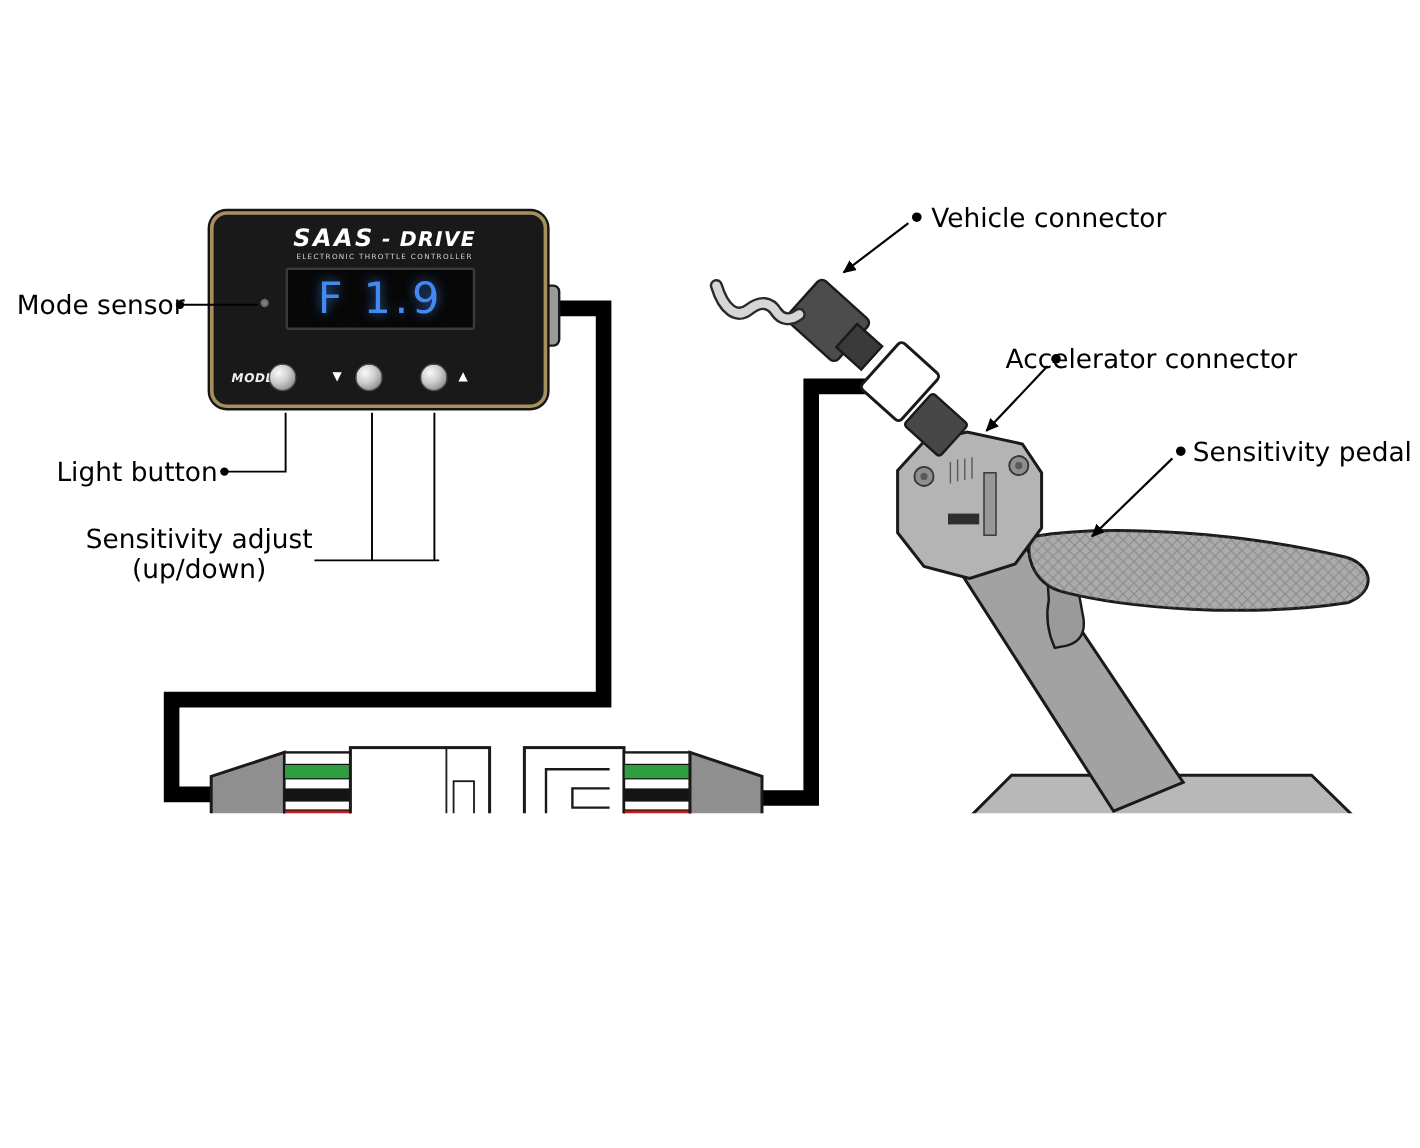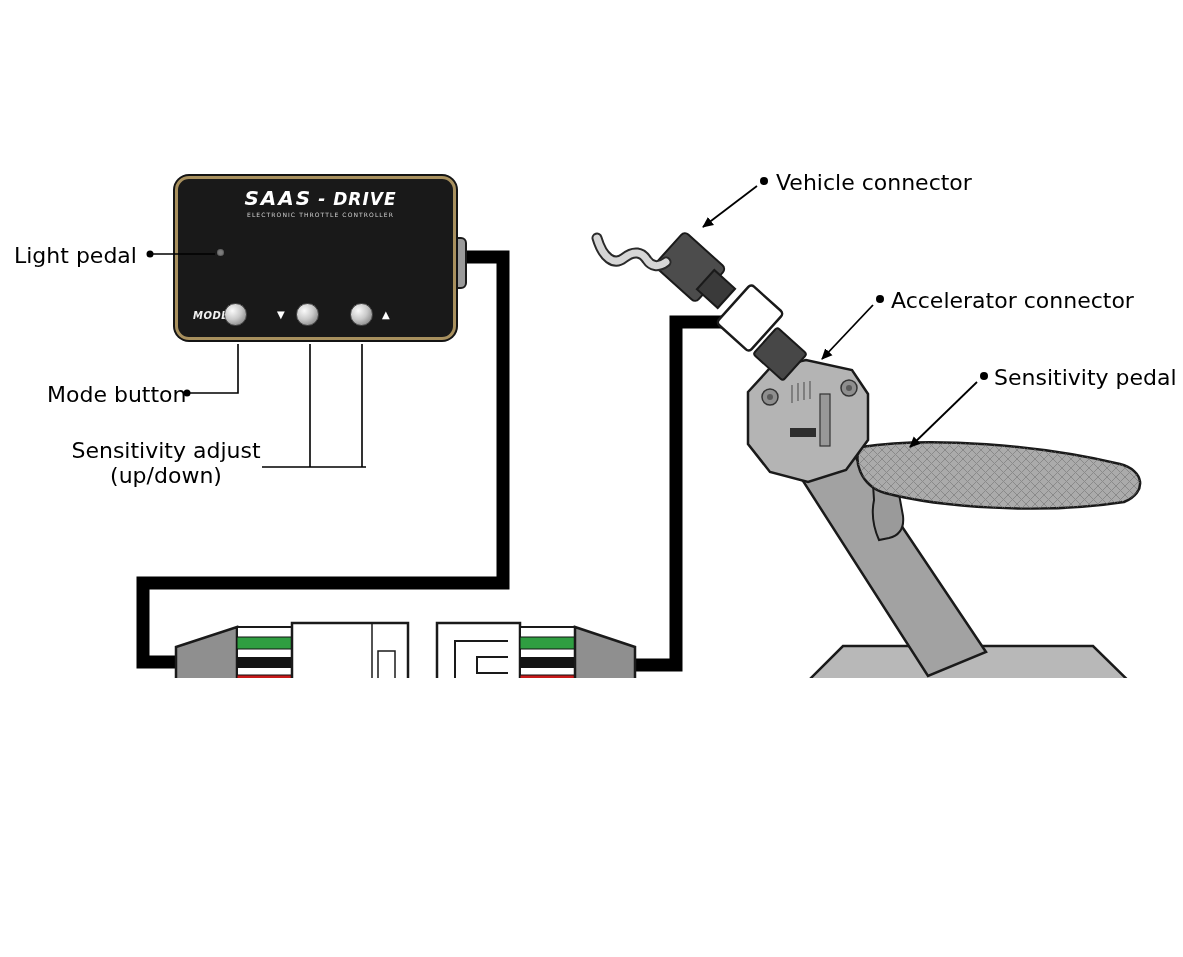--- a/index.html
+++ b/index.html
@@ -36,21 +36,21 @@
   .sensor-dot{position:absolute;left:39px;top:70px;width:7px;height:7px;border-radius:50%;
               background:#7d7d7d;box-shadow:inset 0 0 2px #2e2e2e;}
 
   
   .callout{position:absolute;color:#000;font-size:22px;z-index:11;white-space:nowrap;}
   .callout.center{text-align:center;white-space:normal;line-height:25px;}
   .c-light{left:14px;top:243px;}
   .c-mode{left:47px;top:382px;}
   .c-sens{left:66px;top:438px;width:200px;}
   .c-vehicle{left:776px;top:170px;}
-  .c-accconn{left:891px;top:288px;}
+  .c-accconn{left:838px;top:288px;}
   .c-accpedal{left:994px;top:365px;}
   .c-orient{left:584px;top:714px;}
 </style>
 </head>
 <body>
 
 <div class="canvas">
 
   <svg class="layer base-layer" width="1183" height="957" viewBox="0 0 1183 957">
     <defs>
@@ -115,33 +115,36 @@
       <polygon points="575,627 635,647 635,685 575,703" fill="#8f8f8f" stroke="#1a1a1a" stroke-width="2.5"></polygon>
     </g>
   </svg>
 
   <div class="device-tab"></div>
   <div class="device">
     <div class="logo-row">
       <span class="brand">SAAS</span><span class="brand2">- DRIVE</span>
     </div>
     <div class="subtitle">ELECTRONIC THROTTLE CONTROLLER</div>
+    <div class="display">
+      <span>F 1.9</span>
+    </div>
     <div class="controls">
       <span class="mode-label">MODE</span>
       <span class="btn b1"></span>
       <span class="glyph g-down">▼</span>
       <span class="btn b2"></span>
       <span class="btn b3"></span>
       <span class="glyph g-up">▲</span>
     </div>
     <div class="sensor-dot"></div>
   </div>
 
-  <div class="callout c-light">Light pedal</div>
-  <div class="callout c-mode">Mode button</div>
+  <div class="callout c-light">Mode sensor</div>
+  <div class="callout c-mode">Light button</div>
   <div class="callout center c-sens">
     <span>Sensitivity adjust</span><br>
     <span>(up/down)</span>
   </div>
   <div class="callout c-vehicle">Vehicle connector</div>
   <div class="callout c-accconn">Accelerator connector</div>
   <div class="callout c-accpedal">Sensitivity pedal</div>
 
   <svg class="layer top-layer" width="1183" height="957" viewBox="0 0 1183 957">
     <defs>

